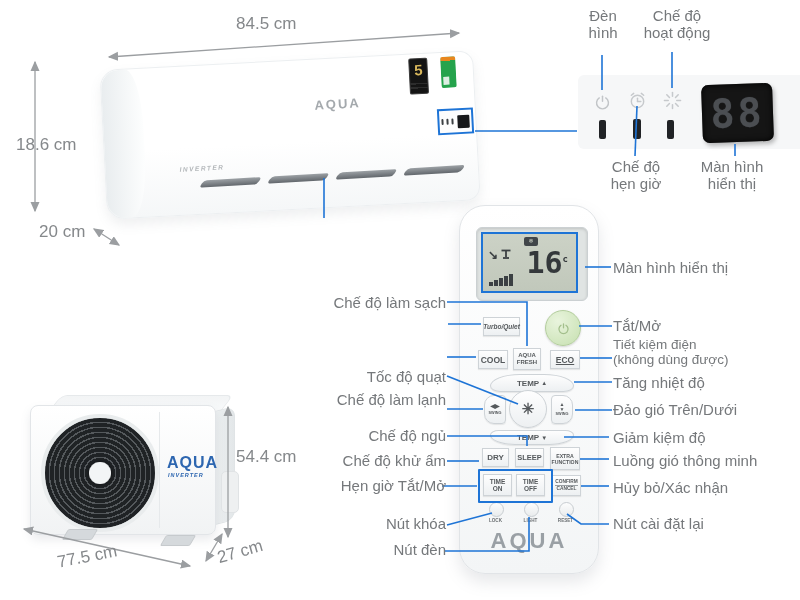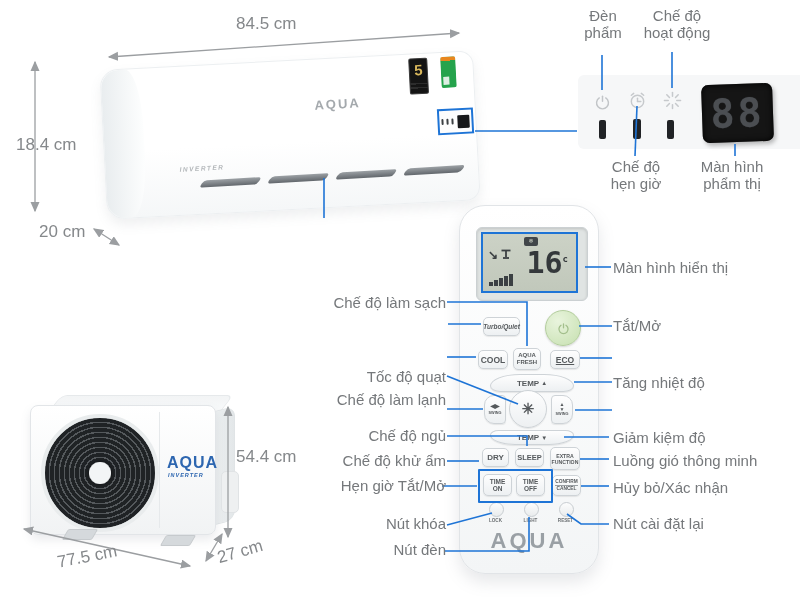--- a/index.html
+++ b/index.html
@@ -60,21 +60,21 @@
           background:linear-gradient(180deg,#ccd2c6,#c1c8bb);border:2px solid #1e74d6;}
   .lcd .chip{position:absolute;left:41px;top:3px;width:14px;height:9px;background:#41464a;
           border-radius:2px;color:#ccd2c6;font-size:6px;line-height:9px;text-align:center;}
   .lcd .swicons{position:absolute;left:5px;top:14px;color:#3b4043;font-size:12px;font-weight:bold;display:flex;gap:2px;align-items:flex-start;}
   .lcd .fanbars{position:absolute;left:6px;bottom:5px;display:flex;align-items:flex-end;gap:1.5px;}
   .lcd .fanbars i{width:3.5px;background:#3b4043;display:block;}
   .lcd .temp{position:absolute;right:8px;top:10px;font-family:"DejaVu Sans Mono",monospace;
           font-weight:bold;font-size:30px;color:#34383b;line-height:30px;text-align:right;}
   .lcd .temp sup{font-size:9px;font-weight:bold;}
   .btn{position:absolute;background:linear-gradient(#fefefe,#edf0f2);border:1px solid #ced3d7;
-          border-radius:5px;box-shadow:0 1px 1px rgba(0,0,0,.08);display:flex;flex-direction:column;
+          border-radius:0;box-shadow:0 1px 1px rgba(0,0,0,.08);display:flex;flex-direction:column;
           align-items:center;justify-content:center;color:#55595c;font-weight:bold;text-align:center;box-sizing:border-box;}
   .pw{position:absolute;left:85px;top:104px;width:34px;height:34px;border-radius:50%;
           background:radial-gradient(circle at 35% 30%,#e9f4dd,#c6e0b0);border:1px solid #b3cd9d;
           display:flex;align-items:center;justify-content:center;box-shadow:0 1px 2px rgba(0,0,0,.15);}
   .circ{position:absolute;width:13px;height:13px;border-radius:50%;background:linear-gradient(#fdfdfd,#e9eced);
           border:1px solid #c8cdd1;}
   .circ-lbl{position:absolute;font-size:4.6px;color:#6c7073;font-weight:bold;text-align:center;width:35px;}
   .rbrand{position:absolute;left:0;top:322px;width:100%;text-align:center;color:#9aa0a5;
           font-size:22px;font-weight:bold;letter-spacing:3px;}
   
@@ -160,21 +160,21 @@
       <span class="mini-disp"></span>
     </div>
     <div class="vents">
         <i></i>
         <i></i>
         <i></i>
         <i></i>
       </div>
   </div>
   <div class="dim" style="left:236px;top:14px;">84.5 cm</div>
-  <div class="dim" style="left:16px;top:135px;">18.4 cm</div>
+  <div class="dim" style="left:16px;top:135px;">18.6 cm</div>
   <div class="dim" style="left:39px;top:222px;">20 cm</div>
 
   <div class="panel"></div>
   <svg class="picon" style="left:594px;top:94px;" width="17" height="17" viewBox="0 0 20 20">
     <g stroke="#c2c5c8" stroke-width="1.7" fill="none" stroke-linecap="round">
       <path d="M10 2.5v6"></path>
         <path d="M6.2 4.6a7 7 0 1 0 7.6 0"></path>
     </g>
   </svg>
   <svg class="picon" style="left:627px;top:91px;" width="21" height="19" viewBox="0 0 22 20">
@@ -198,27 +198,27 @@
         <path d="M6.8 13.2 4 16"></path>
     </g>
   </svg>
   <div class="bar" style="left:599px;top:120px;width:7px;height:19px;"></div>
   <div class="bar" style="left:633px;top:119px;width:8px;height:20px;"></div>
   <div class="bar" style="left:667px;top:120px;width:7px;height:19px;"></div>
   <div class="seg-display">
     <span>88</span>
   </div>
   <div class="lbl center" style="left:576px;top:7px;width:54px;">Đèn
-phẩm</div>
+hình</div>
   <div class="lbl center" style="left:636px;top:7px;width:82px;">Chế độ
 hoạt động</div>
   <div class="lbl center" style="left:602px;top:158px;width:68px;">Chế độ
 hẹn giờ</div>
   <div class="lbl center" style="left:684px;top:158px;width:96px;">Màn hình
-phẩm thị</div>
+hiển thị</div>
 
   <div class="remote">
     <div class="lcd-frame"></div>
     <div class="lcd">
       <span class="chip">❄</span>
       <span class="swicons">↘
         <svg width="12" height="12" viewBox="0 0 12 12">
           <g stroke="#3b4043" stroke-width="1.8" fill="none">
               <path d="M1.5 2.5h9"></path>
               <path d="M6 2.5v6.5"></path>
@@ -307,21 +307,24 @@
   <div class="lbl right" style="right:354px;top:348px;margin-top:43px;">Chế độ làm lạnh</div>
   <div class="lbl right" style="right:354px;top:368px;">Tốc độ quạt</div>
   <div class="lbl right" style="right:354px;top:427px;">Chế độ ngủ</div>
   <div class="lbl right" style="right:354px;top:452px;">Chế độ khử ẩm</div>
   <div class="lbl right" style="right:354px;top:477px;">Hẹn giờ Tắt/Mở</div>
   <div class="lbl right" style="right:354px;top:515px;">Nút khóa</div>
   <div class="lbl right" style="right:354px;top:541px;">Nút đèn</div>
 
   <div class="lbl" style="left:613px;top:259px;">Màn hình hiển thị</div>
   <div class="lbl" style="left:613px;top:317px;">Tắt/Mở</div>
+  <div class="lbl small" style="left:613px;top:337px;">Tiết kiệm điện
+(không dùng được)</div>
   <div class="lbl" style="left:613px;top:374px;">Tăng nhiệt độ</div>
+  <div class="lbl" style="left:613px;top:401px;">Đảo gió Trên/Dưới</div>
   <div class="lbl" style="left:613px;top:429px;">Giảm kiệm độ</div>
   <div class="lbl" style="left:613px;top:452px;">Luồng gió thông minh</div>
   <div class="lbl" style="left:613px;top:479px;">Hủy bỏ/Xác nhận</div>
   <div class="lbl" style="left:613px;top:515px;">Nút cài đặt lại</div>
 
   <div class="outdoor">
     <div class="od-top"></div>
     <div class="od-side"></div>
     <div class="od-front">
       <div class="od-fan">

